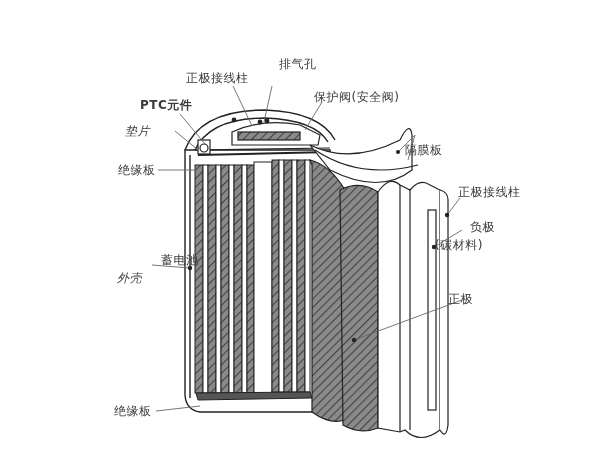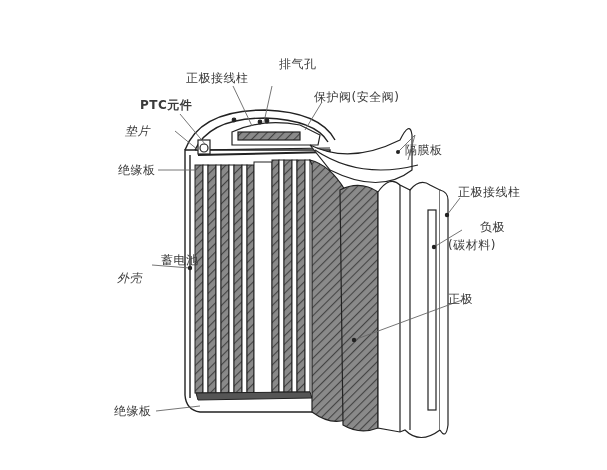--- a/index.html
+++ b/index.html
@@ -105,19 +105,19 @@
 </svg>
 
 <div class="lbl" style="left:186px;top:71px;">正极接线柱</div>
 <div class="lbl" style="left:279px;top:57px;">排气孔</div>
 <div class="lbl" style="left:140px;top:98px;font-weight:bold;">PTC元件</div>
 <div class="lbl" style="left:314px;top:90px;">保护阀(安全阀)</div>
 <div class="lbl" style="left:125px;top:124px;font-style:italic;">垫片</div>
 <div class="lbl" style="left:405px;top:114px;margin-top:29px;">隔膜板</div>
 <div class="lbl" style="left:118px;top:163px;">绝缘板</div>
 <div class="lbl" style="left:458px;top:185px;">正极接线柱</div>
-<div class="lbl" style="left:480px;top:220px;">负极</div>
-<div class="lbl" style="left:448px;top:238px;">(碳材料)</div>
+<div class="lbl" style="left:470px;top:220px;">负极</div>
+<div class="lbl" style="left:435px;top:238px;">(碳材料)</div>
 <div class="lbl" style="left:117px;top:253px;margin-left:44px;">蓄电池</div>
 <div class="lbl" style="left:117px;top:271px;font-style:italic;">外壳</div>
 <div class="lbl" style="left:448px;top:292px;">正极</div>
 <div class="lbl" style="left:114px;top:404px;">绝缘板</div>
 </div>
 
 </body></html>

